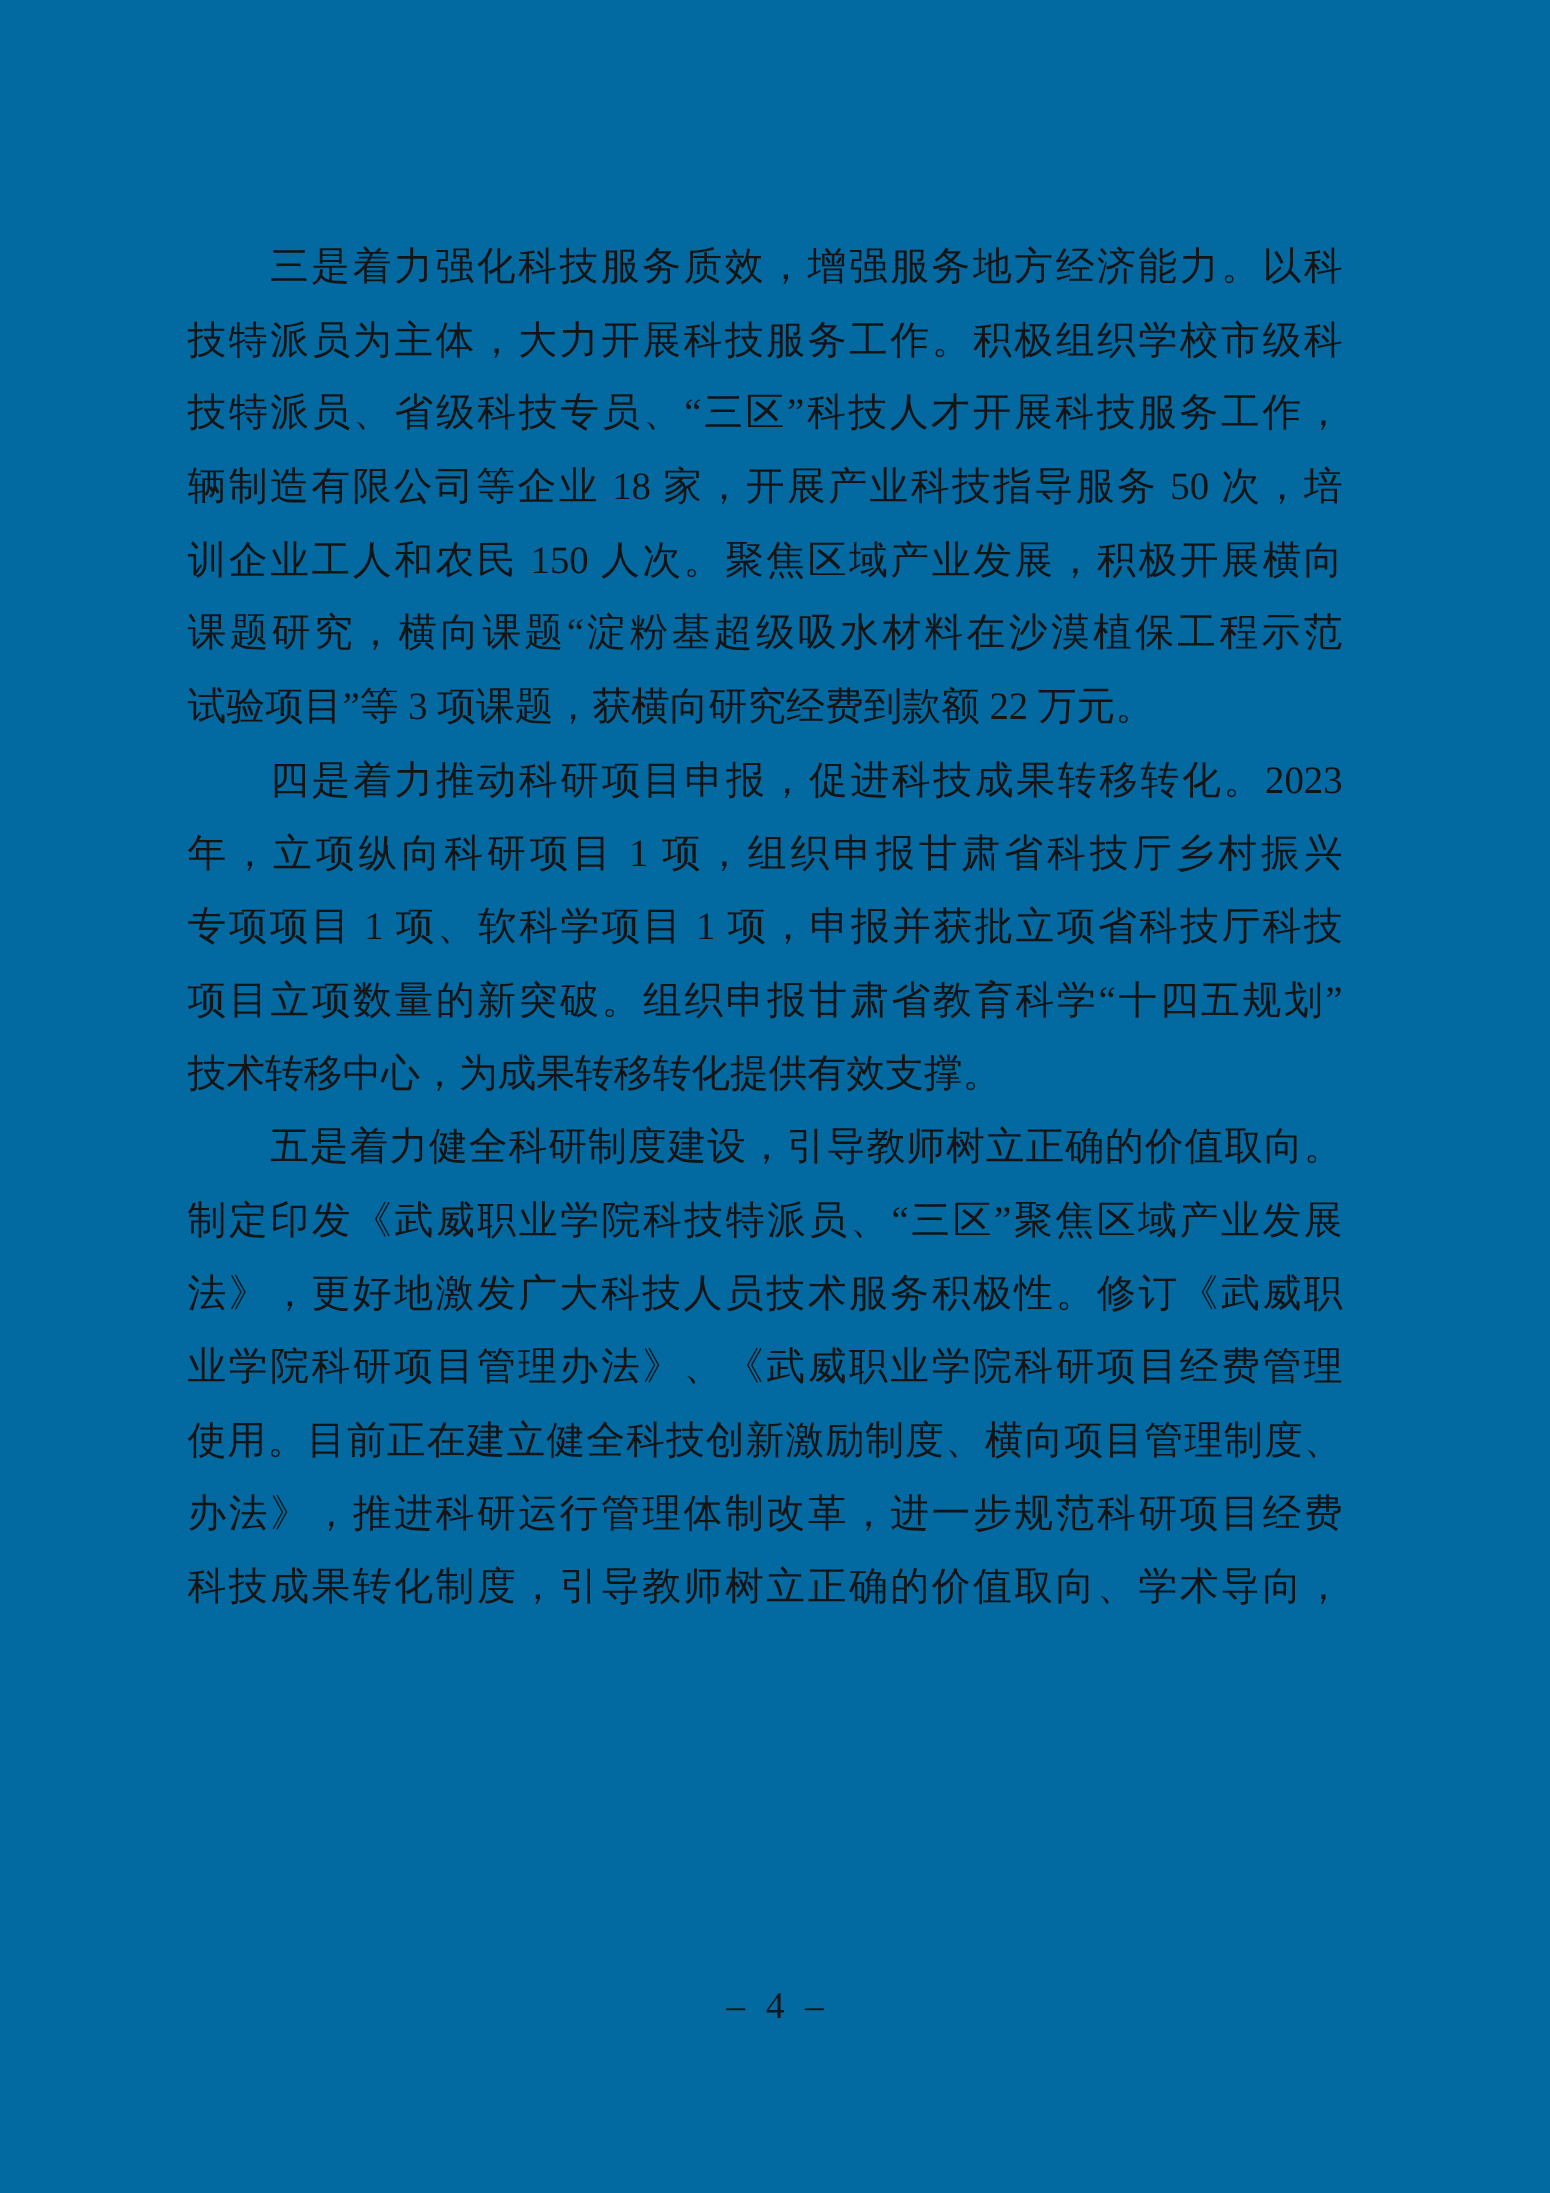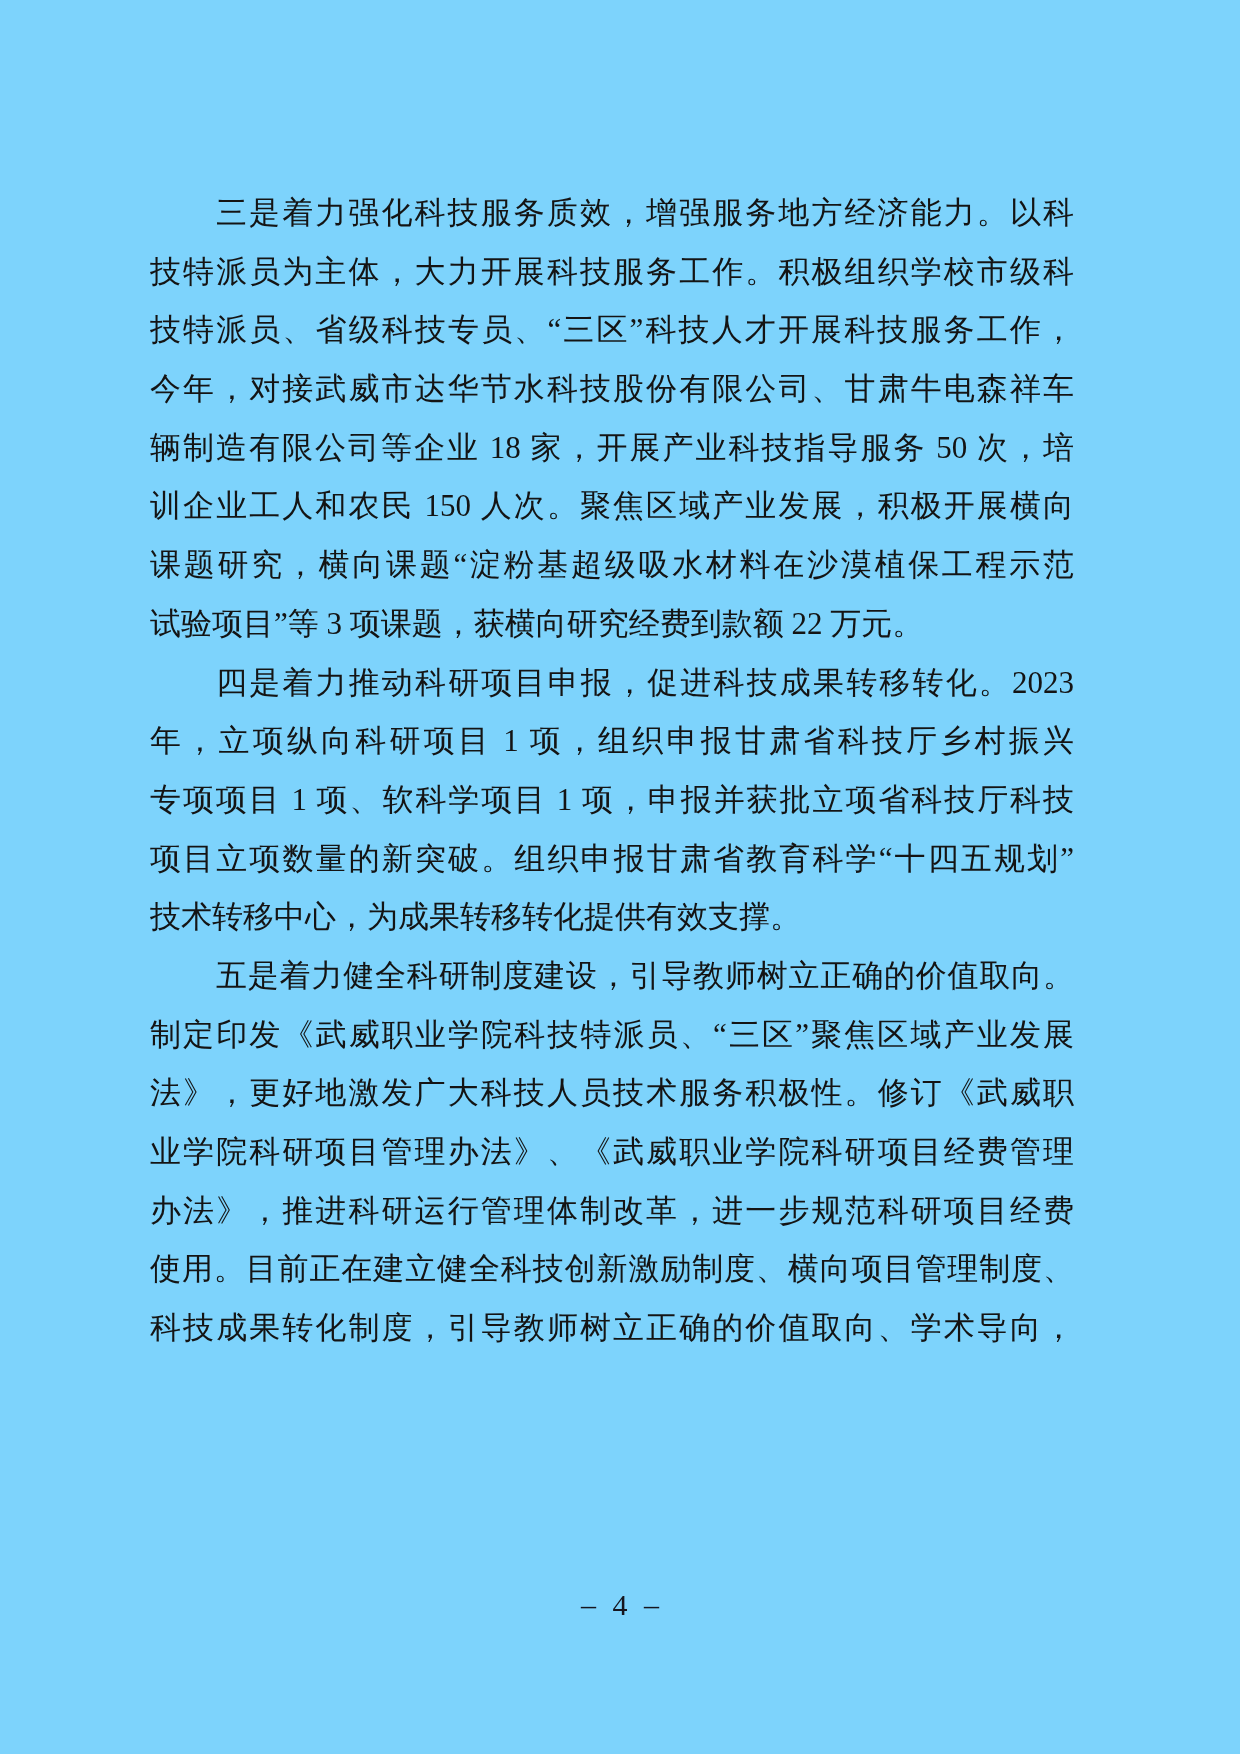--- a/index.html
+++ b/index.html
@@ -4,21 +4,21 @@
 <style>
   html, body {
     margin: 0;
     padding: 0;
     background: #ffffff;
   }
   .page {
     position: relative;
     width: 1240px;
     height: 1754px;
-    background: #7dd3fc;
+    background: #0369a1;
     overflow: hidden;
     font-family: "Liberation Serif", "DejaVu Serif", serif;
   }
   .doc-body {
     position: absolute;
     left: 150px;
     top: 184px;
     width: 924px;
     color: #141414;
     font-size: 31px;
@@ -55,37 +55,36 @@
 </style>
 </head>
 <body>
 
 <div class="page">
   <div class="doc-body">
       <div class="paragraph">
         <div class="line first">三是着力强化科技服务质效，增强服务地方经济能力。以科</div>
         <div class="line">技特派员为主体，大力开展科技服务工作。积极组织学校市级科</div>
         <div class="line">技特派员、省级科技专员、“三区”科技人才开展科技服务工作，</div>
-        <div class="line">今年，对接武威市达华节水科技股份有限公司、甘肃牛电森祥车</div>
         <div class="line">辆制造有限公司等企业 18 家，开展产业科技指导服务 50 次，培</div>
         <div class="line">训企业工人和农民 150 人次。聚焦区域产业发展，积极开展横向</div>
         <div class="line">课题研究，横向课题“淀粉基超级吸水材料在沙漠植保工程示范</div>
         <div class="line short">试验项目”等 3 项课题，获横向研究经费到款额 22 万元。</div>
       </div>
       <div class="paragraph">
         <div class="line first">四是着力推动科研项目申报，促进科技成果转移转化。2023</div>
         <div class="line">年，立项纵向科研项目 1 项，组织申报甘肃省科技厅乡村振兴</div>
         <div class="line">专项项目 1 项、软科学项目 1 项，申报并获批立项省科技厅科技</div>
         <div class="line">项目立项数量的新突破。组织申报甘肃省教育科学“十四五规划”</div>
         <div class="line short">技术转移中心，为成果转移转化提供有效支撑。</div>
       </div>
       <div class="paragraph">
         <div class="line first">五是着力健全科研制度建设，引导教师树立正确的价值取向。</div>
         <div class="line">制定印发《武威职业学院科技特派员、“三区”聚焦区域产业发展</div>
         <div class="line">法》，更好地激发广大科技人员技术服务积极性。修订《武威职</div>
         <div class="line">业学院科研项目管理办法》、《武威职业学院科研项目经费管理</div>
+        <div class="line">使用。目前正在建立健全科技创新激励制度、横向项目管理制度、</div>
         <div class="line">办法》，推进科研运行管理体制改革，进一步规范科研项目经费</div>
-        <div class="line">使用。目前正在建立健全科技创新激励制度、横向项目管理制度、</div>
         <div class="line">科技成果转化制度，引导教师树立正确的价值取向、学术导向，</div>
       </div>
     </div>
   <div class="page-footer">– 4 –</div>
 </div>
 
 </body></html>

